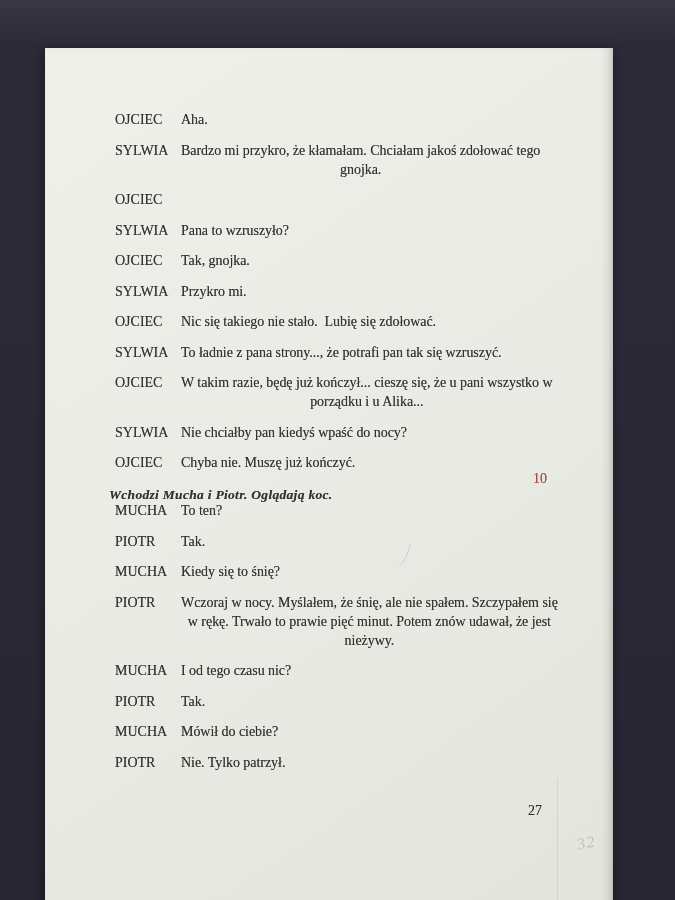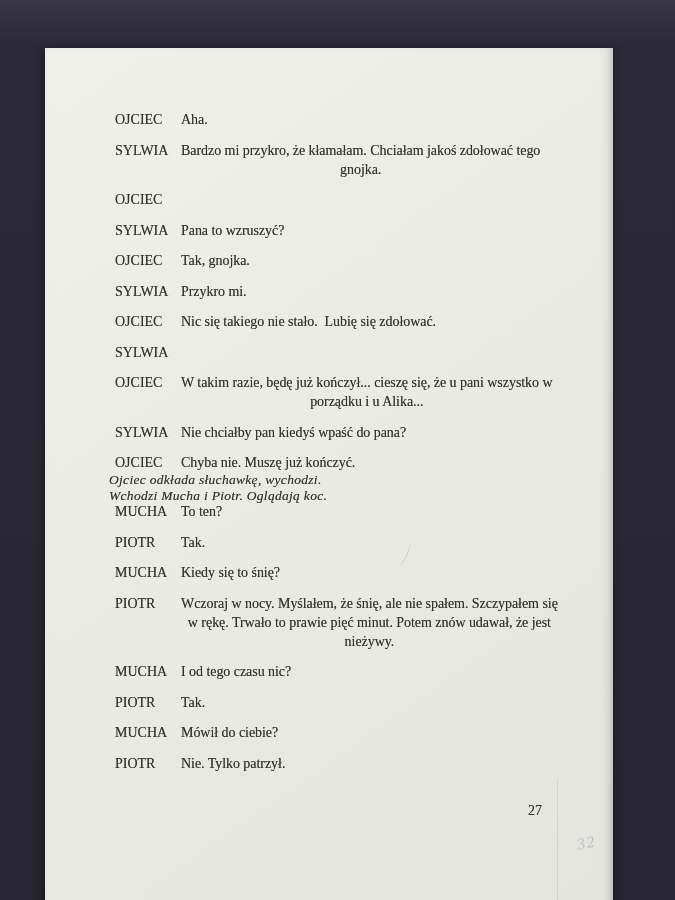--- a/index.html
+++ b/index.html
@@ -56,21 +56,21 @@
     text-align: center;
   }
   .stage {
     font-style: italic;
     font-size: 13.5px;
     line-height: 16px;
     margin-left: -6px;
     margin-top: 0;
     letter-spacing: 0.3px;
   }
-  .stage.bold { font-weight: normal; }
+  .stage.bold { font-weight: bold; }
   .scene-number {
     width: 432px;
     text-align: right;
     color: var(--scene-red, #a94c46);
     font-size: 14px;
     line-height: 16px;
     margin-top: -1px;
   }
   .footer {
     position: absolute;
@@ -124,51 +124,52 @@
         <div class="block">
           <span class="speaker">SYLWIA</span>
           <span class="dialogue">Bardzo mi przykro, że kłamałam. Chciałam jakoś zdołować tego
 gnojka.</span>
         </div>
         <div class="block">
           <span class="speaker">OJCIEC</span>
         </div>
         <div class="block">
           <span class="speaker">SYLWIA</span>
-          <span class="dialogue">Pana to wzruszyć?</span>
+          <span class="dialogue">Pana to wzruszyło?</span>
         </div>
         <div class="block">
           <span class="speaker">OJCIEC</span>
           <span class="dialogue">Tak, gnojka.</span>
         </div>
         <div class="block">
           <span class="speaker">SYLWIA</span>
           <span class="dialogue">Przykro mi.</span>
         </div>
         <div class="block">
           <span class="speaker">OJCIEC</span>
           <span class="dialogue">Nic się takiego nie stało.  Lubię się zdołować.</span>
         </div>
         <div class="block">
           <span class="speaker">SYLWIA</span>
+          <span class="dialogue">To ładnie z pana strony..., że potrafi pan tak się wzruszyć.</span>
         </div>
         <div class="block">
           <span class="speaker">OJCIEC</span>
           <span class="dialogue">W takim razie, będę już kończył... cieszę się, że u pani wszystko w
 porządku i u Alika...</span>
         </div>
         <div class="block">
           <span class="speaker">SYLWIA</span>
-          <span class="dialogue">Nie chciałby pan kiedyś wpaść do pana?</span>
+          <span class="dialogue">Nie chciałby pan kiedyś wpaść do nocy?</span>
         </div>
         <div class="block">
           <span class="speaker">OJCIEC</span>
           <span class="dialogue">Chyba nie. Muszę już kończyć.</span>
         </div>
-        <div class="stage">Ojciec odkłada słuchawkę, wychodzi.</div>
+        <div class="scene-number">10</div>
         <div class="stage bold">Wchodzi Mucha i Piotr. Oglądają koc.</div>
         <div class="block tight">
           <span class="speaker">MUCHA</span>
           <span class="dialogue">To ten?</span>
         </div>
         <div class="block">
           <span class="speaker">PIOTR</span>
           <span class="dialogue">Tak.</span>
         </div>
         <div class="block">

